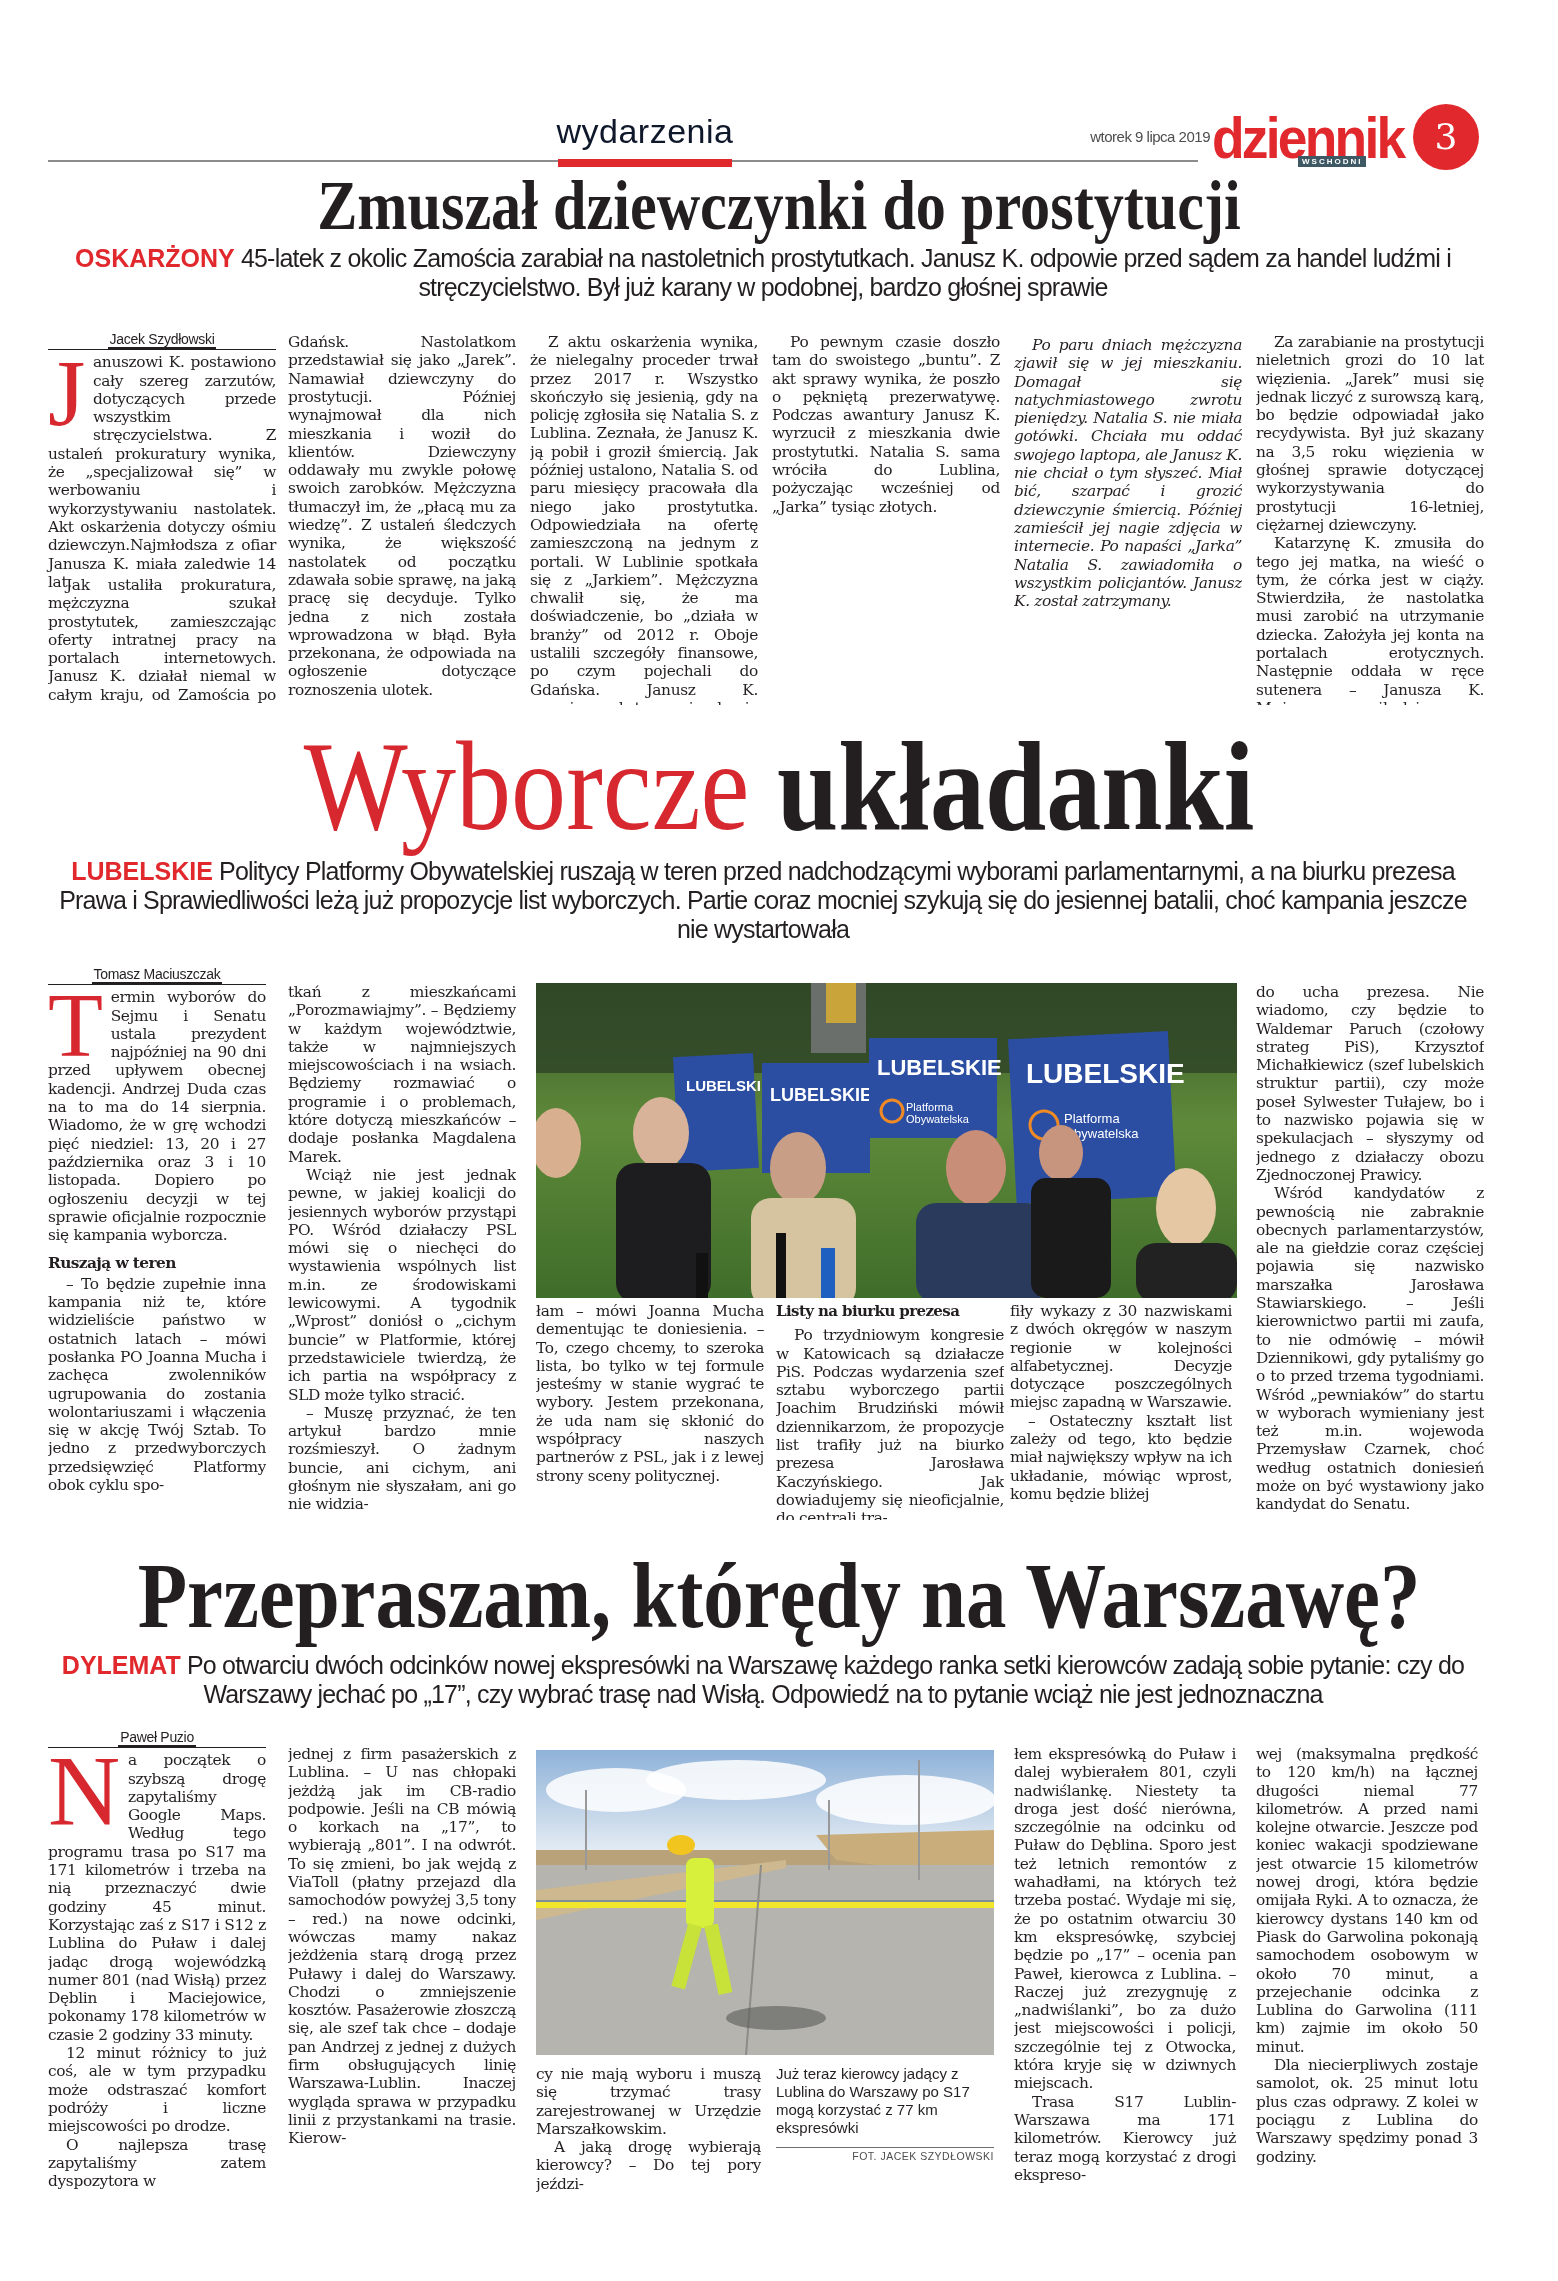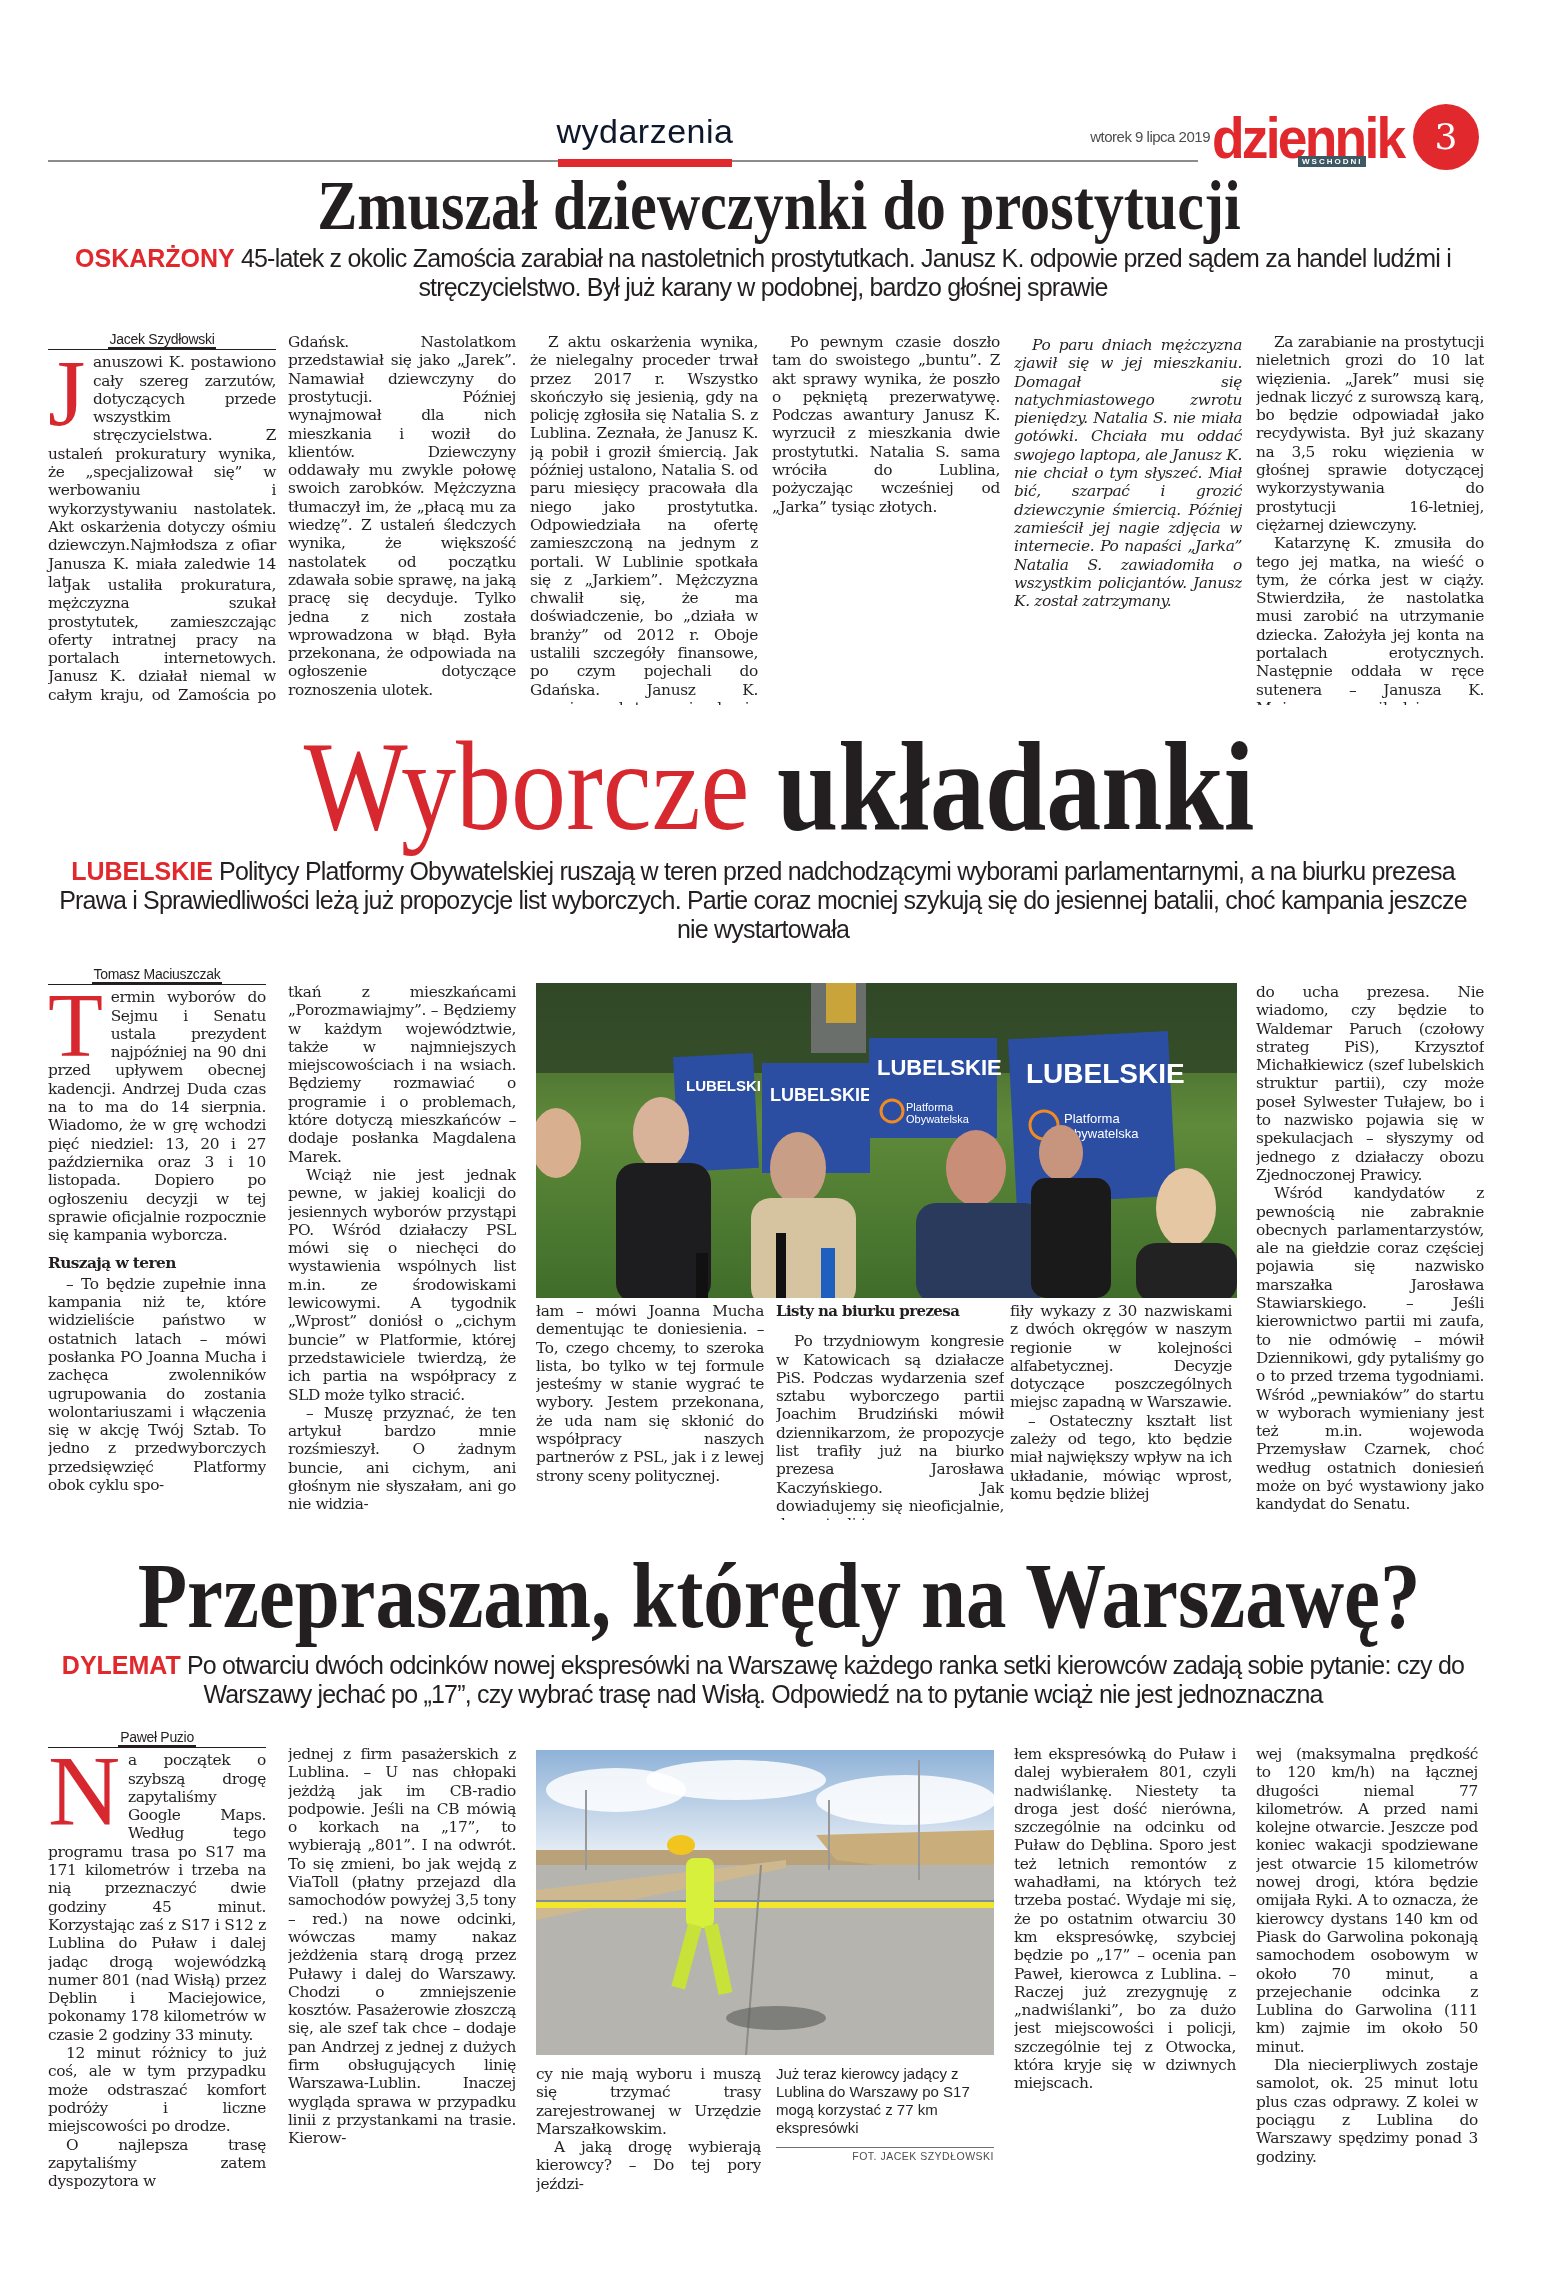--- a/index.html
+++ b/index.html
@@ -28,21 +28,21 @@
   .col { font-family:"DejaVu Serif", serif; font-size:15.4px; line-height:18.3px; color:#231f20; text-align:justify; hyphens:auto; letter-spacing:-0.35px; }
   .col p { margin:0; text-indent:18px; }
   .col p.noind { text-indent:0; }
   .col h4 { margin:10px 0 2px 0; font-size:15.4px; font-weight:bold; letter-spacing:-0.6px; }
   .byline { font-family:"Liberation Sans", sans-serif; font-size:14px; color:#231f20; border-bottom:1.5px solid #231f20; text-align:center; padding-bottom:1px; margin-bottom:3px; letter-spacing:-0.3px; }
   .byline span { border-bottom:3px solid #231f20; padding:0 2px; }
   .dropcap { float:left; font-family:"Liberation Serif", serif; color:#d7282f; font-size:96px; line-height:78px; margin:2px 8px -4px 0; }
   
   .photo { overflow:hidden; }
   .photo svg { display:block; }
-  .caption-head { font-family:"DejaVu Serif", serif; font-weight:bold; font-size:15px; margin-bottom:12px; letter-spacing:-0.6px; }
+  .caption-head { font-family:"DejaVu Serif", serif; font-weight:bold; font-size:15px; margin-bottom:6px; letter-spacing:-0.6px; }
   .photo-caption { font-family:"Liberation Sans", sans-serif; font-size:15px; line-height:18px; color:#231f20; border-bottom:1.5px solid #6d6e71; padding-bottom:10px; }
   .photo-credit { font-family:"Liberation Sans", sans-serif; font-size:10.5px; color:#4d4d4f; text-align:right; letter-spacing:0.5px; margin-top:2px; }
 </style>
 </head>
 <body>
 
 <div class="abs rule-top"></div>
 <div class="abs section">wydarzenia</div>
 <div class="abs section-bar"></div>
 <div class="abs date">wtorek 9 lipca 2019</div>
@@ -220,17 +220,18 @@
   <p class="noind">cy nie mają wyboru i muszą się trzymać trasy zarejestrowanej w Urzędzie Marszałkowskim.</p>
   <p>A jaką drogę wybierają kierowcy? – Do tej pory jeździ-</p>
 </div>
 <div class="abs" style="left:776px; top:2065px; width:218px;">
   <div class="photo-caption">Już teraz kierowcy jadący z Lublina do Warszawy po S17 mogą korzystać z 77 km ekspresówki</div>
   <div class="photo-credit">FOT. JACEK SZYDŁOWSKI</div>
 </div>
 
 <div class="abs col" style="left:1014px; top:1745px; width:222px; height:450px; overflow:hidden;">
   <p class="noind">łem ekspresówką do Puław i dalej wybierałem 801, czyli nadwiślankę. Niestety ta droga jest dość nierówna, szczególnie na odcinku od Puław do Dęblina. Sporo jest też letnich remontów z wahadłami, na których też trzeba postać. Wydaje mi się, że po ostatnim otwarciu 30 km ekspresówkę, szybciej będzie po „17” – ocenia pan Paweł, kierowca z Lublina. – Raczej już zrezygnuję z „nadwiślanki”, bo za dużo jest miejscowości i policji, szczególnie tej z Otwocka, która kryje się w dziwnych miejscach.</p>
+  <p>Trasa S17 Lublin-Warszawa ma 171 kilometrów. Kierowcy już teraz mogą korzystać z drogi ekspreso-</p>
 </div>
 <div class="abs col" style="left:1256px; top:1745px; width:222px; height:450px; overflow:hidden;">
   <p class="noind">wej (maksymalna prędkość to 120 km/h) na łącznej długości niemal 77 kilometrów. A przed nami kolejne otwarcie. Jeszcze pod koniec wakacji spodziewane jest otwarcie 15 kilometrów nowej drogi, która będzie omijała Ryki. A to oznacza, że kierowcy dystans 140 km od Piask do Garwolina pokonają samochodem osobowym w około 70 minut, a przejechanie odcinka z Lublina do Garwolina (111 km) zajmie im około 50 minut.</p>
   <p>Dla niecierpliwych zostaje samolot, ok. 25 minut lotu plus czas odprawy. Z kolei w pociągu z Lublina do Warszawy spędzimy ponad 3 godziny.</p>
 </div>
 
 </body></html>

